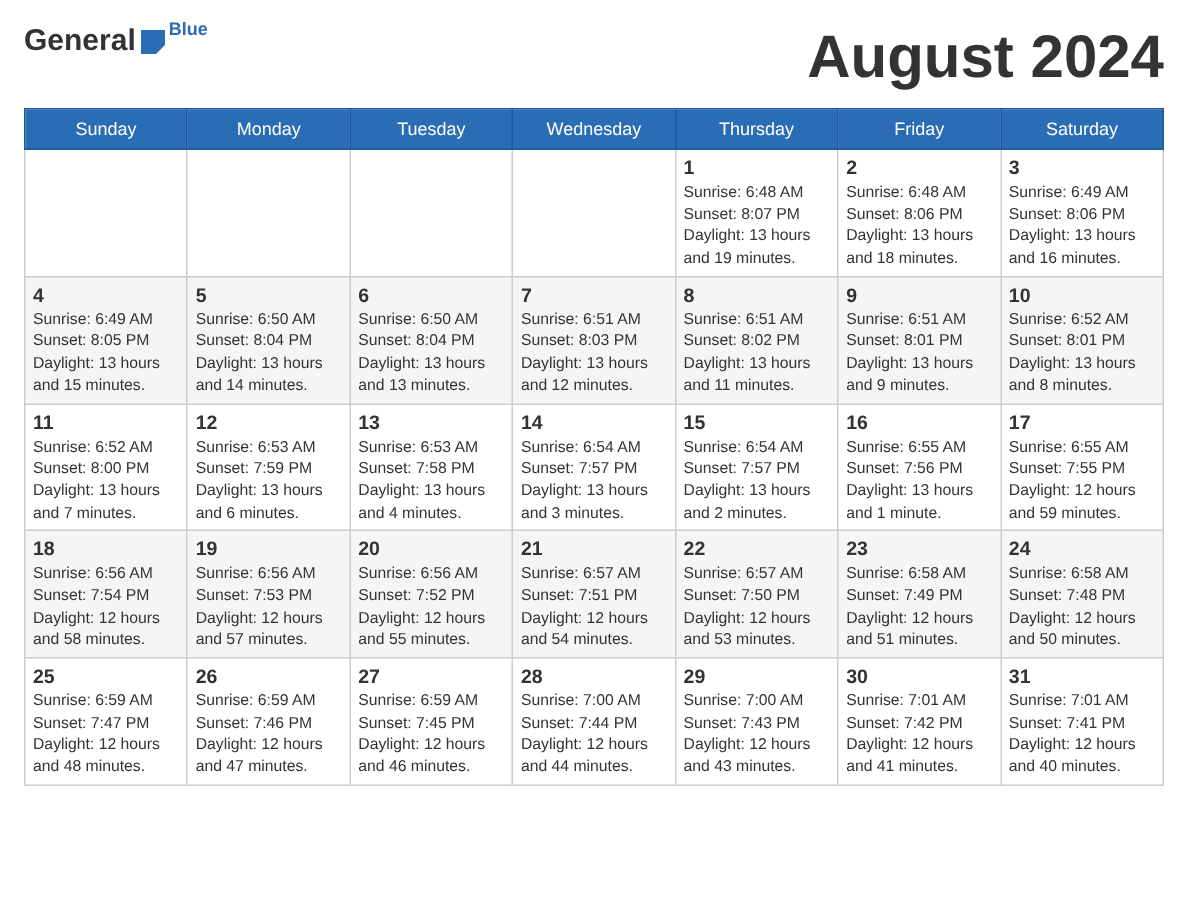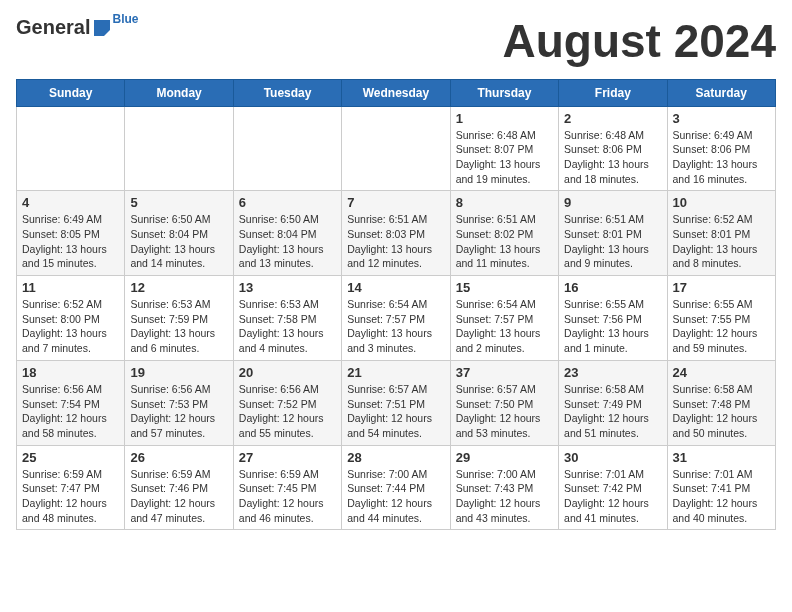--- a/index.html
+++ b/index.html
@@ -18,40 +18,40 @@
     }
     .logo {
       display: flex;
       flex-direction: row;
       align-items: flex-start;
     }
     .title-area {
       text-align: right;
     }
     .month-title {
-      font-size: 46px;
+      font-size: 40px;
       font-weight: bold;
       color: #333;
       line-height: 1.1;
     }
     .location-title {
       font-size: 15px;
       color: #555;
     }
     .calendar-table {
       width: 100%;
       border-collapse: collapse;
       font-size: 11px;
     }
     .calendar-table th {
       background: #2a6db5;
       color: #fff;
       padding: 6px 0;
       font-size: 12px;
-      font-weight: bold;
+      font-weight: normal;
       border: 1px solid #1a5a9a;
     }
     .calendar-table td {
       border: 1px solid #ccc;
       vertical-align: top;
       padding: 4px 5px;
       width: calc(100% / 7);
       min-height: 70px;
       background: #fff;
     }
@@ -257,21 +257,21 @@
 and 55 minutes.</div>
         </td>
         <td>
           <span class="day-number">21</span>
           <div class="day-info" style="white-space: pre-line;">Sunrise: 6:57 AM
 Sunset: 7:51 PM
 Daylight: 12 hours
 and 54 minutes.</div>
         </td>
         <td>
-          <span class="day-number">37</span>
+          <span class="day-number">22</span>
           <div class="day-info" style="white-space: pre-line;">Sunrise: 6:57 AM
 Sunset: 7:50 PM
 Daylight: 12 hours
 and 53 minutes.</div>
         </td>
         <td>
           <span class="day-number">23</span>
           <div class="day-info" style="white-space: pre-line;">Sunrise: 6:58 AM
 Sunset: 7:49 PM
 Daylight: 12 hours

